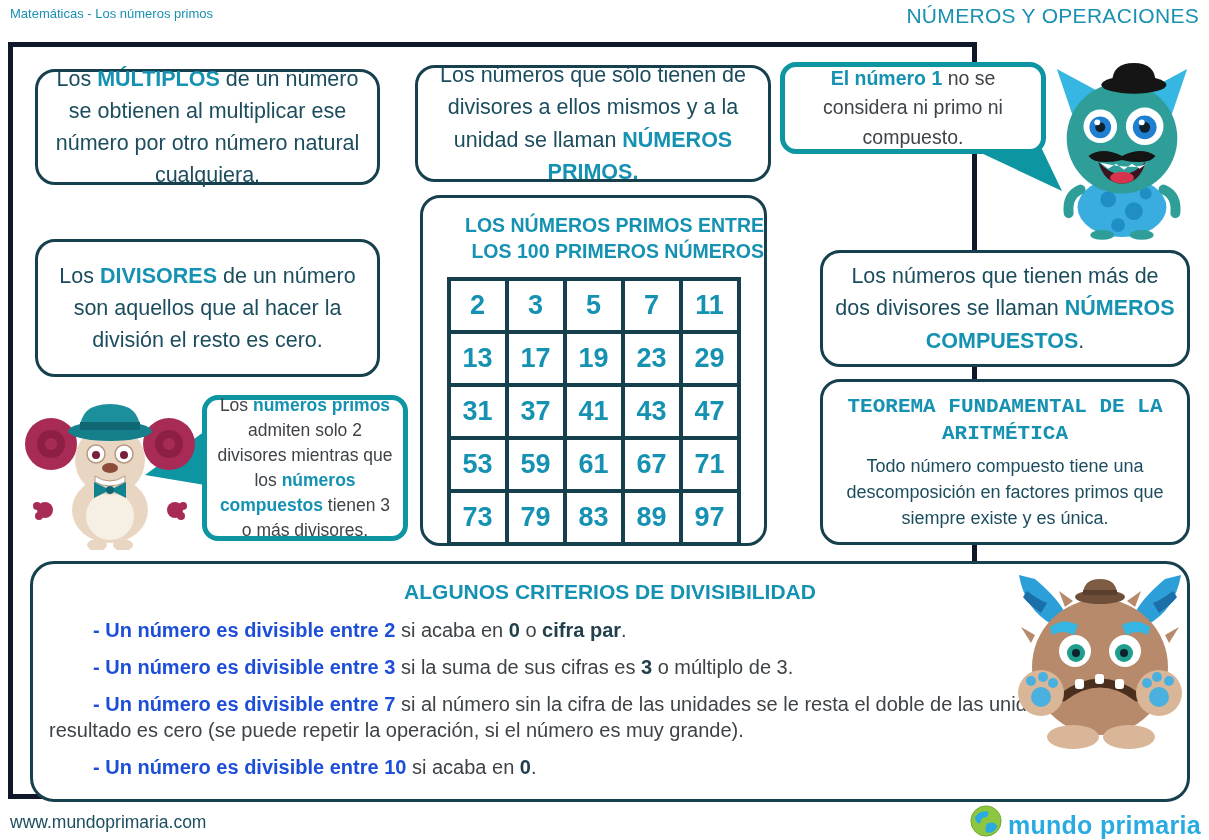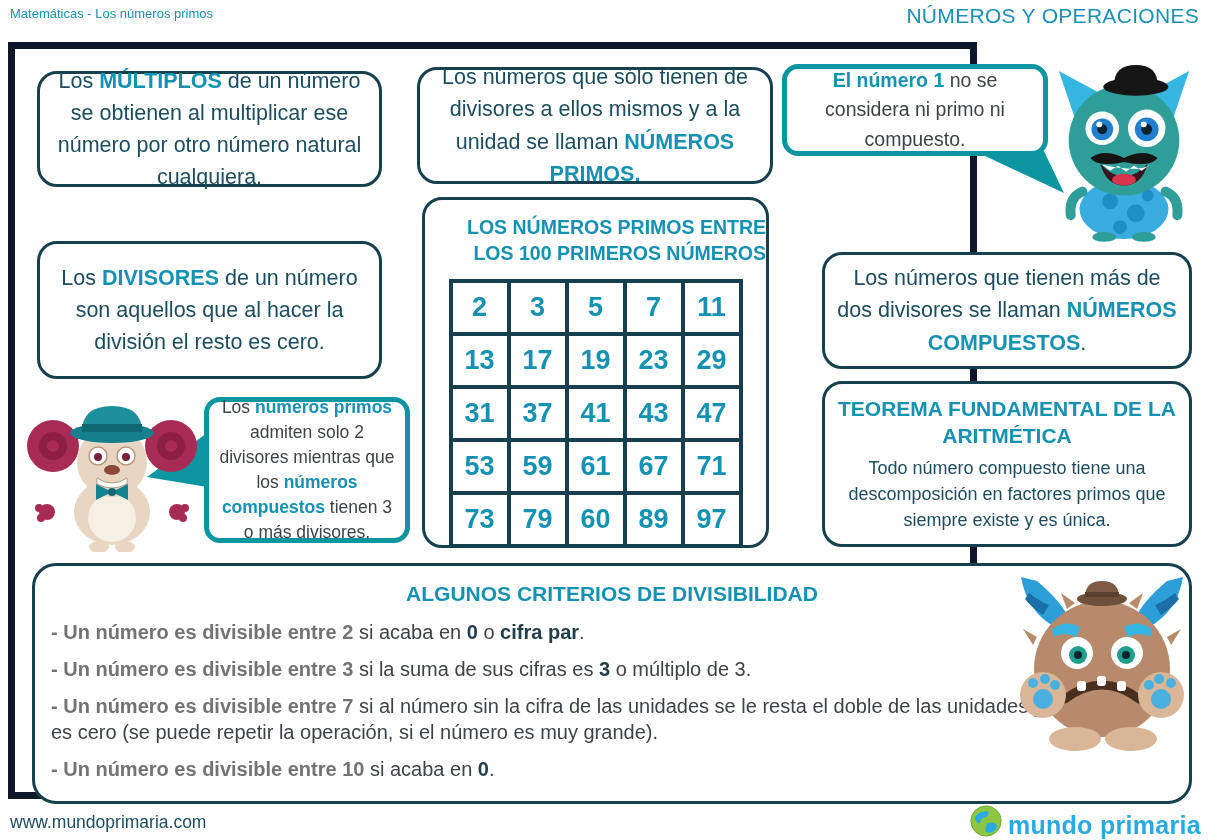--- a/index.html
+++ b/index.html
@@ -5,34 +5,34 @@
   html,body { margin:0; padding:0; background:#ffffff; }
   .page { position:relative; width:1209px; height:840px; background:#fff;
           font-family:"Liberation Sans", sans-serif; overflow:hidden; }
 
   
   .hdr-left  { position:absolute; left:10px; top:6px; font-size:13px; color:#1a90b2; }
   .hdr-right { position:absolute; right:10px; top:4px; font-size:21px; color:#1a90b2; letter-spacing:.3px; }
 
   
   .frame { position:absolute; left:8px; top:42px; width:969px; height:757px;
-           border:7px solid #0f172a; box-sizing:border-box; background:#fff; }
+           border:5px solid #0f172a; box-sizing:border-box; background:#fff; }
 
   
   .box { position:absolute; background:#fff; border:3px solid #16404e; border-radius:20px;
          box-sizing:border-box; display:flex; align-items:center; justify-content:center;
          text-align:center; color:#1c4d5e; font-size:21.5px; line-height:1.5; }
   .kw  { color:#1591b2; font-weight:bold; }
 
   #box-multiplos  { left:22px;  top:22px;  width:345px; height:116px; padding:0 10px; }
   #box-divisores  { left:22px;  top:192px; width:345px; height:138px; padding:0 10px; }
   #box-primosdef  { left:402px; top:18px;  width:356px; height:117px; padding:4px 4px; }
   #box-compuestos { left:807px; top:203px; width:370px; height:117px; padding:0 10px; }
   #box-teorema    { left:807px; top:332px; width:370px; height:166px; flex-direction:column; padding:10px 8px; }
-  .teorema-heading { color:#1591b2; font-weight:bold; font-size:21px; line-height:1.3; margin-bottom:6px; }
+  .teorema-heading { color:#1591b2; font-weight:bold; font-size:21px; line-height:1.3; margin-bottom:6px;font-family:Liberation Mono, monospace; }
   .teorema-body    { font-size:18px; line-height:1.45; }
 
   
   #box-primes { left:407px; top:148px; width:347px; height:351px; display:block; padding-top:14px; }
   .primes-title { text-align:right; color:#1591b2; font-weight:bold; font-size:19.5px; line-height:1.35; }
   .primes-grid  { display:grid; grid-template-columns:repeat(5,58px); grid-auto-rows:53px;
                   width:290px; margin:12px auto 0; border:2.5px solid #16404e; }
   .prime-cell   { border:2.5px solid #16404e; box-sizing:border-box; display:flex;
                   align-items:center; justify-content:center;
                   font-size:27px; font-weight:bold; color:#1591b2; background:#fff; }
@@ -46,21 +46,21 @@
                 justify-content:flex-end; font-size:17.5px; line-height:1.42; padding:6px 8px; }
   .tail { position:absolute; z-index:2; }
   #tail-one { left:945px; top:98px; }
   #tail-ram { left:130px; top:380px; }
 
   
   #criteria-box { left:17px; top:514px; width:1160px; height:241px; display:block;
                   padding:10px 16px; border-radius:24px; text-align:left; }
   .criteria-title { text-align:center; color:#1591b2; font-weight:bold; font-size:21px; margin:2px 0 9px; }
   .criteria-item  { margin:0 0 11px; font-size:20px; color:#3e4347; line-height:1.3; }
-  .seg-lead { color:#737373; font-weight:bold; }
+  .seg-lead { color:#1d4ed8; font-weight:bold;margin-left:44px; }
   .seg-bold { color:#233f4c; font-weight:bold; }
 
   
   .character { position:absolute; }
   #ram-svg      { left:4px;    top:351px; width:185px; height:152px; z-index:4; }
   #monster-blue { left:1030px; top:12px;  width:158px; height:182px; z-index:4; }
   #monster-brown{ left:992px;  top:518px; width:190px; height:185px; z-index:5; }
 
   
   .footer-url  { position:absolute; left:10px; top:812px; font-size:17.5px; color:#1c4d5e; }
@@ -108,21 +108,21 @@
           <div class="prime-cell">41</div>
           <div class="prime-cell">43</div>
           <div class="prime-cell">47</div>
           <div class="prime-cell">53</div>
           <div class="prime-cell">59</div>
           <div class="prime-cell">61</div>
           <div class="prime-cell">67</div>
           <div class="prime-cell">71</div>
           <div class="prime-cell">73</div>
           <div class="prime-cell">79</div>
-          <div class="prime-cell">60</div>
+          <div class="prime-cell">83</div>
           <div class="prime-cell">89</div>
           <div class="prime-cell">97</div>
         </div>
     </div>
 
     <div class="bubble" id="bubble-one">
       <p style="margin:0;"><span class="kw-bubble kw">El número 1</span><span> no se considera ni primo ni compuesto.</span></p>
     </div>
     <svg class="tail" id="tail-one" width="110" height="48" viewBox="0 0 110 48">
       <polygon points="6,0 82,0 104,46" fill="#0d96a2"></polygon>

